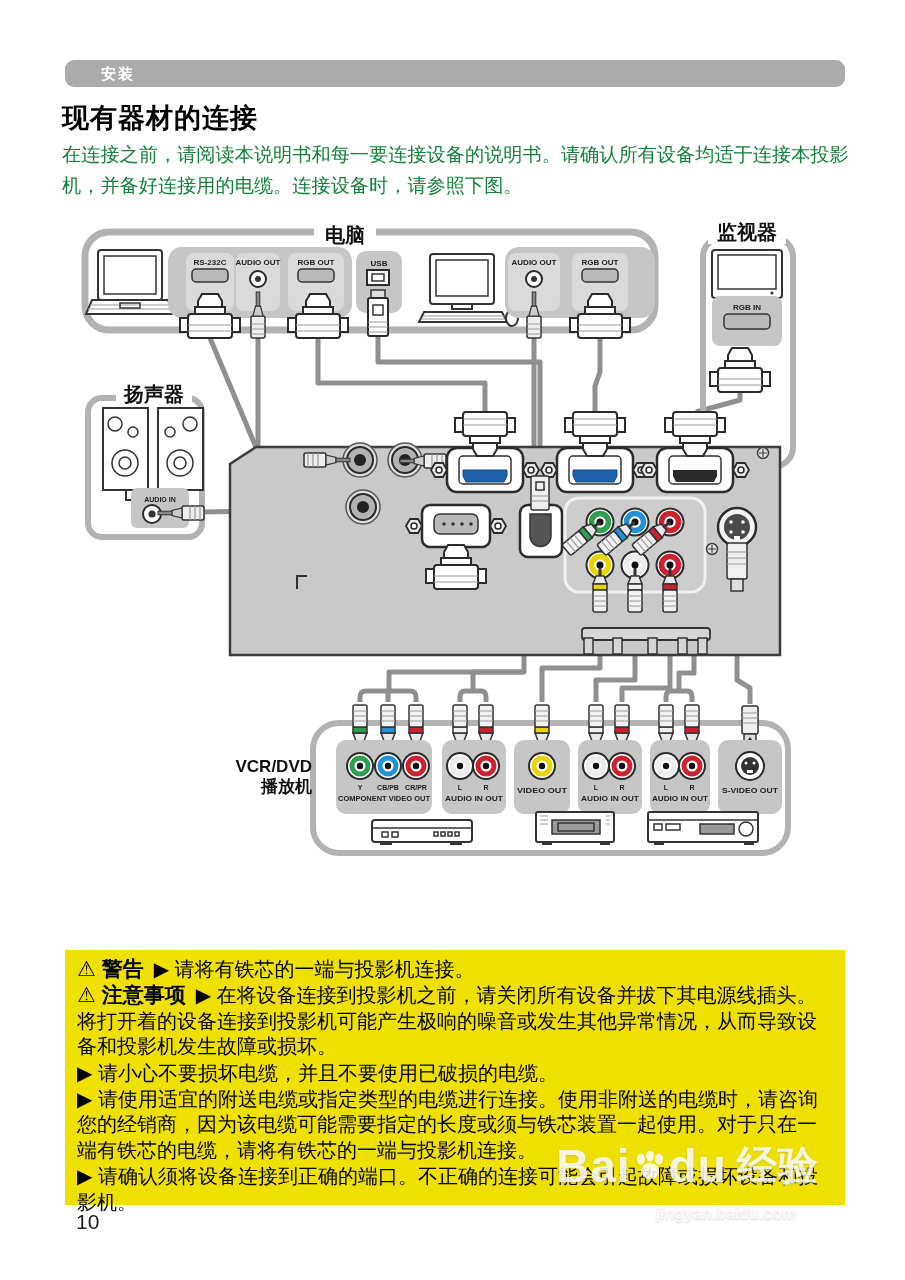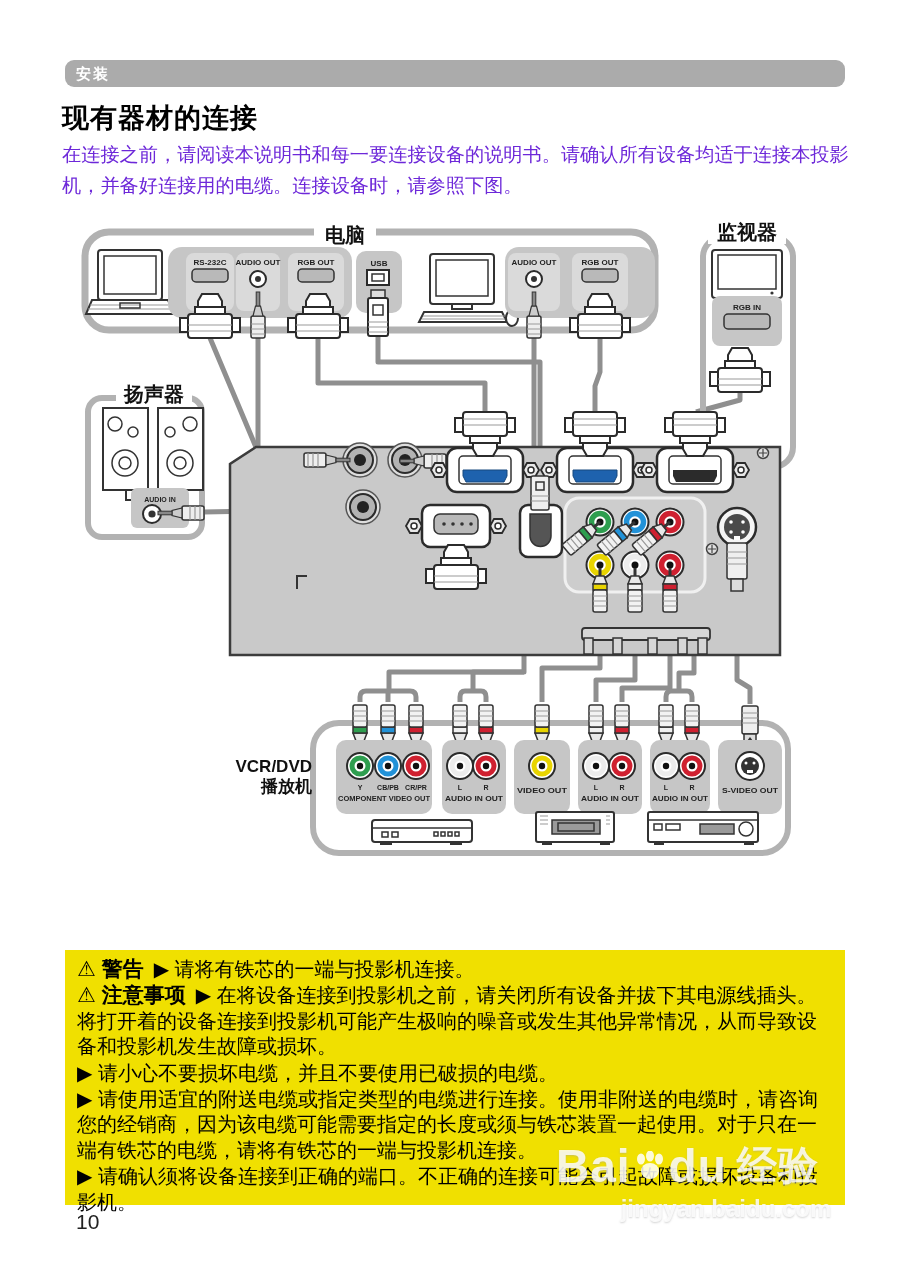--- a/index.html
+++ b/index.html
@@ -3,29 +3,29 @@
 <meta charset="utf-8">
 <style>
   html,body{margin:0;padding:0;}
   body{
     width:905px;height:1280px;position:relative;background:#ffffff;
     font-family:"Liberation Sans","DejaVu Sans",sans-serif;color:#111;overflow:hidden;
   }
   .tabbar{
     position:absolute;left:65px;top:60px;width:780px;height:27px;
     background:#ababab;border-radius:9px;color:#fff;font-weight:bold;font-size:15px;
-    line-height:27px;padding-left:11px;box-sizing:border-box;letter-spacing:2px;
+    line-height:27px;padding-left:36px;box-sizing:border-box;letter-spacing:2px;
   }
   .title{
     position:absolute;left:62px;top:100px;font-size:27px;font-weight:bold;color:#000;
     letter-spacing:1px;
   }
   .intro{
     position:absolute;left:62px;top:140px;width:794px;font-size:19.2px;line-height:1.6;
-    color:#6d28d9;
+    color:#15803d;
   }
   .diagram{position:absolute;left:0;top:215px;width:905px;height:650px;}
 
   
   .bx{fill:none;stroke:#b2b2b2;stroke-width:7;}
   .bx6{fill:none;stroke:#b2b2b2;stroke-width:6;}
   .pnl{fill:#c6c6c6;}
   .plt{fill:#dadada;}
   .cb{fill:none;stroke:#8f8f8f;stroke-width:5;stroke-linejoin:round;}
   .cb2{fill:none;stroke:#8f8f8f;stroke-width:4;stroke-linejoin:round;}
@@ -50,21 +50,21 @@
   .wlead{font-weight:bold;font-size:21px;}
   .wlead:not(:empty){margin-right:10px;margin-top:24px;}
   .pagenum{position:absolute;left:76px;top:1210px;font-size:21px;color:#222;}
   .watermark{
     position:absolute;left:556px;top:1138px;width:340px;text-align:center;
     color:rgba(255,255,255,0.82);text-shadow:0 1px 2px rgba(160,160,160,0.45);
     pointer-events:none;
   }
   .wm1{font-size:46px;font-weight:bold;letter-spacing:1px;display:flex;align-items:center;justify-content:flex-start;gap:2px;}
   .wm1 .cjk{font-size:40px;margin-left:8px;}
-  .wm2{font-size:24px;font-weight:bold;margin-top:2px;}
+  .wm2{font-size:16px;font-weight:bold;margin-top:12px;}
 </style>
 </head>
 <body>
 
 <div class="tabbar"><span>安装</span></div>
 <div class="title">现有器材的连接</div>
 <div class="intro">在连接之前，请阅读本说明书和每一要连接设备的说明书。请确认所有设备均适于连接本投影机，并备好连接用的电缆。连接设备时，请参照下图。</div>
 
 <svg class="diagram" viewBox="0 215 905 650" xmlns="http://www.w3.org/2000/svg">
   <defs>

